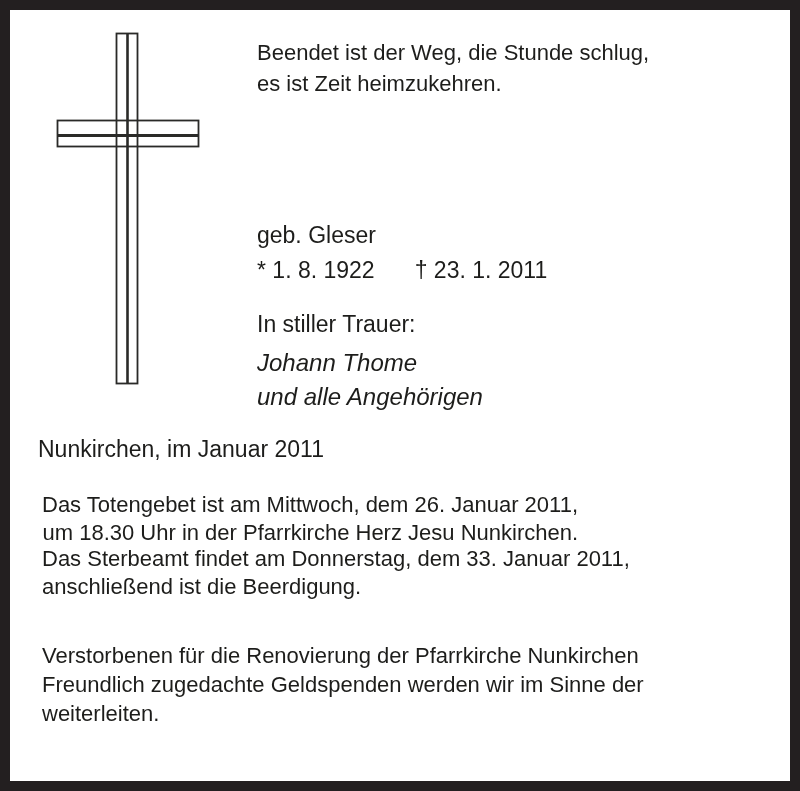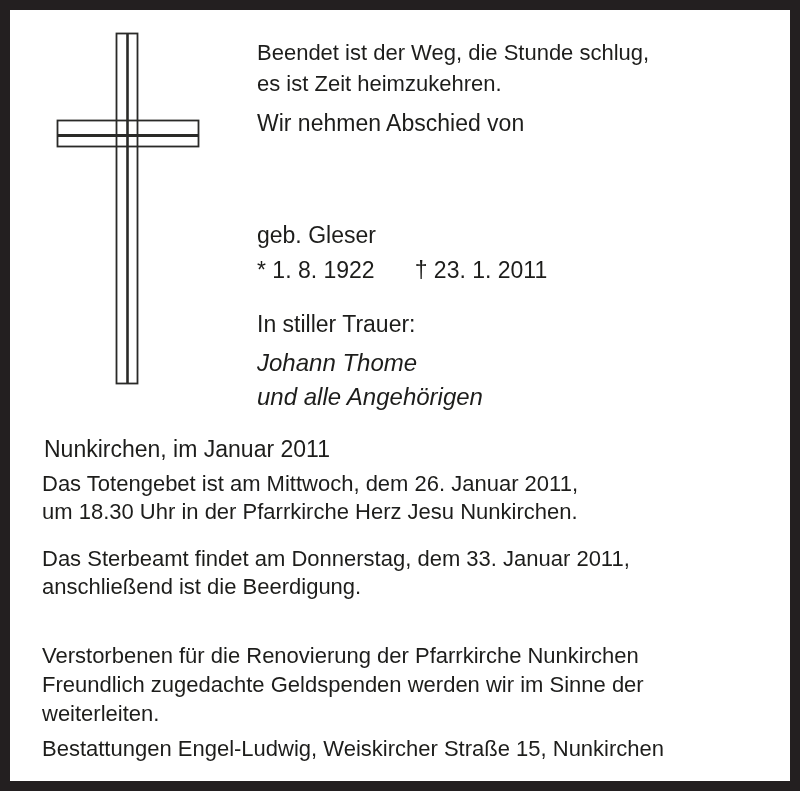--- a/index.html
+++ b/index.html
@@ -25,23 +25,23 @@
   
   .epitaph       { left: 247px; top: 27px;  font-size: 22px; line-height: 31px; }
   .farewell      { left: 247px; top: 98px;  font-size: 23px; line-height: 30px; }
   .deceased-name { left: 243px; top: 150px; font-size: 51px; line-height: 58px; font-weight: bold; letter-spacing: 0.5px; }
   .maiden        { left: 247px; top: 210px; font-size: 23px; line-height: 30px; }
   .dates         { left: 247px; top: 244px; font-size: 23px; line-height: 32px; display: flex; gap: 40px; }
   .trauer        { left: 247px; top: 299px; font-size: 23px; line-height: 30px; }
   .mourners      { left: 247px; top: 336px; font-size: 24px; line-height: 34px; font-style: italic; }
 
   
-  .place-date    { left: 34px; top: 424px; font-size: 23px; line-height: 30px; }
+  .place-date    { left: 28px; top: 424px; font-size: 23px; line-height: 30px; }
   .para          { left: 32px; font-size: 22px; line-height: 28px; }
-  .para1         { top: 460px; }
+  .para1         { top: 481px; text-align: right; }
   .para2         { top: 535px; }
   .para3         { top: 631px; line-height: 29px; }
   .undertaker    { left: 32px; top: 725px; font-size: 22px; line-height: 28px; }
   .b { font-weight: bold; }
 
   .cross-wrap { position: absolute; left: 0; top: 0; width: 220px; height: 400px; }
 </style>
 </head>
 <body>
 
@@ -54,21 +54,20 @@
       <rect x="47.5" y="110.5" width="141" height="26" fill="none" stroke="var(--line)" stroke-width="1.8"></rect>
       <line x1="47" y1="125.5" x2="188.5" y2="125.5" stroke="var(--line)" stroke-width="3"></line>
     </svg>
   </div>
 
   <div class="abs epitaph">
     <div>Beendet ist der Weg, die Stunde schlug,</div>
     <div>es ist Zeit heimzukehren.</div>
   </div>
 
-  <div class="abs farewell">Wir nehmen Abschied von</div>
 
 
   <div class="abs maiden">geb. Gleser</div>
 
   <div class="abs dates">
     <span>* 1. 8. 1922</span>
     <span>† 23. 1. 2011</span>
   </div>
 
   <div class="abs trauer">In stiller Trauer:</div>
@@ -89,15 +88,14 @@
     <div>Das Sterbeamt findet am Donnerstag, dem 33. Januar 2011,</div>
     <div>anschließend ist die Beerdigung.</div>
   </div>
 
   <div class="abs para para3">
     <div>Verstorbenen für die Renovierung der Pfarrkirche Nunkirchen</div>
     <div>Freundlich zugedachte Geldspenden werden wir im Sinne der</div>
     <div>weiterleiten.</div>
   </div>
 
-  <div class="abs undertaker">Bestattungen Engel-Ludwig, Weiskircher Straße 15, Nunkirchen</div>
 
 </div>
 
 </body></html>

